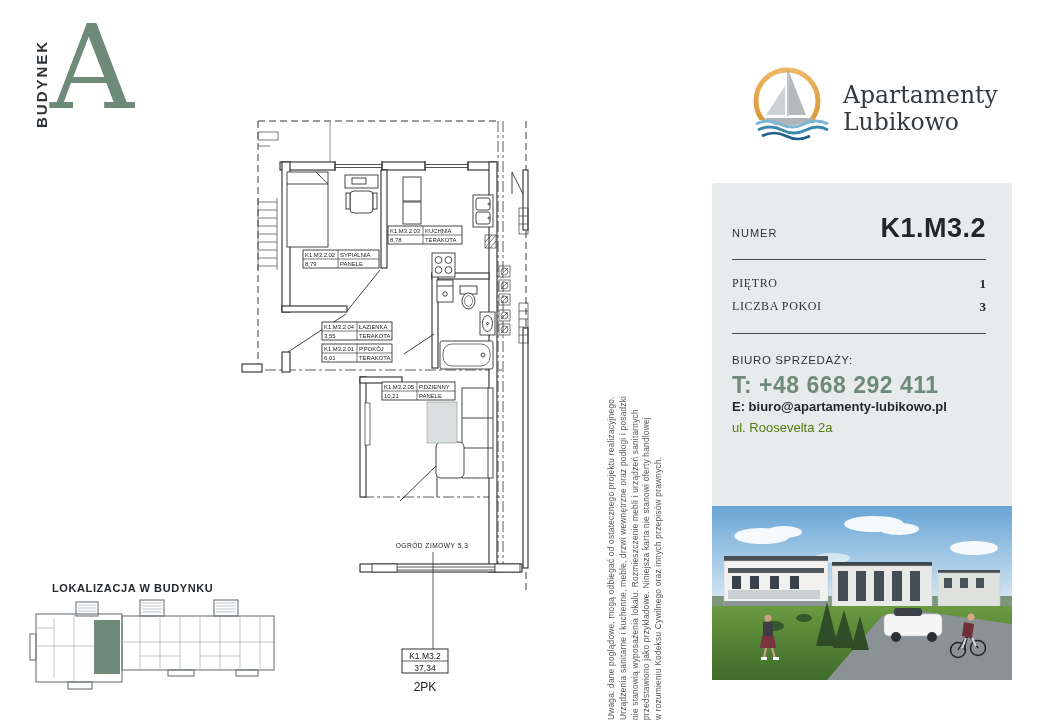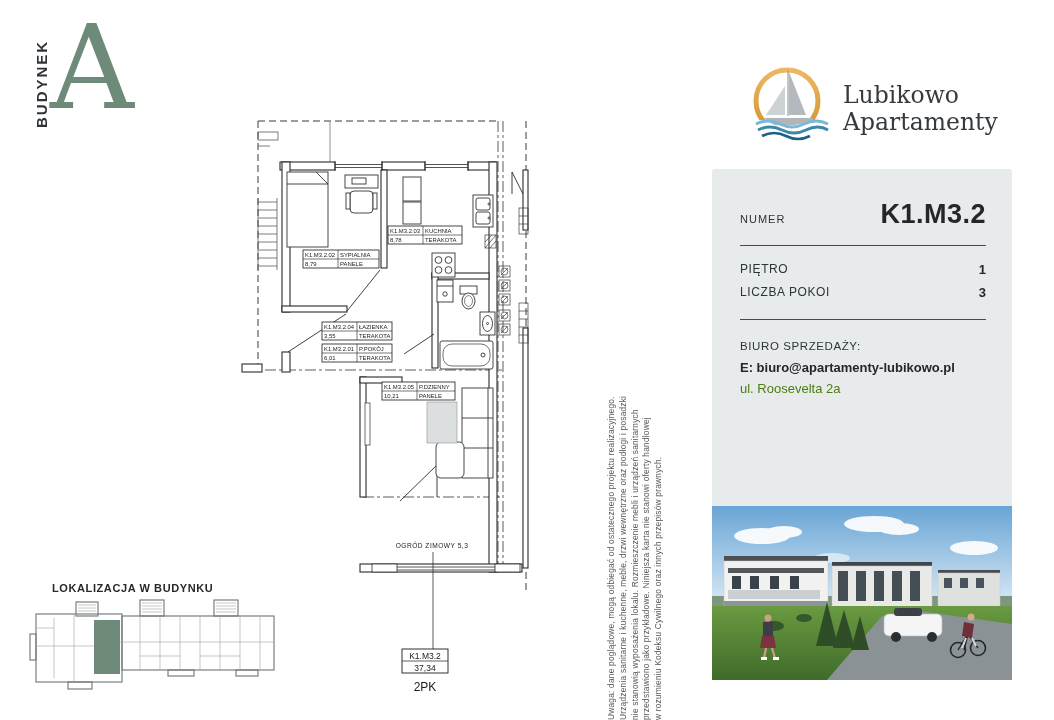--- a/index.html
+++ b/index.html
@@ -26,33 +26,33 @@
   .location-title{position:absolute;left:52px;top:582px;font-size:11px;font-weight:bold;
     letter-spacing:.6px;color:#26292c;}
   .siteplan{position:absolute;left:28px;top:598px;}
 
   
   .logo-icon{position:absolute;left:744px;top:58px;}
   .logo-text{position:absolute;left:843px;top:82px;font-family:"DejaVu Serif",serif;
     font-size:23.5px;line-height:27px;color:#343a3e;}
 
   
-  .panel{position:absolute;left:712px;top:169px;width:300px;height:405px;
-    background:#e8ebeb;border-radius:3px;box-sizing:border-box;padding:30px 26px 0 28px;}
+  .panel{position:absolute;left:712px;top:183px;width:300px;height:405px;
+    background:#e8ebeb;border-radius:3px;box-sizing:border-box;padding:30px 26px 0 20px;}
   .num-row{display:flex;justify-content:space-between;align-items:baseline;}
   .num-label{font-size:11px;letter-spacing:1px;color:#2f3436;}
   .num-value{font-size:27px;font-weight:bold;letter-spacing:.5px;color:#242729;}
   .panel hr{border:none;border-top:1.5px solid #474b4c;margin:15px 0 12px 0;}
-  .info-row{display:flex;justify-content:space-between;align-items:flex-start;line-height:23px;}
+  .info-row{display:flex;justify-content:space-between;align-items:flex-start;line-height:23px;font-family:Liberation Serif, serif;}
   .info-label{font-size:12px;letter-spacing:.6px;color:#2f3436;}
   .info-value{font-size:13px;font-weight:bold;color:#242729;}
   .office-label{margin-top:20px;font-size:11.5px;letter-spacing:.6px;color:#2f3436;}
   .phone{margin-top:6px;font-size:23px;font-weight:bold;letter-spacing:.5px;color:#6e8b7a;
     text-decoration:none;display:block;}
-  .email{margin-top:8px;font-size:13px;font-weight:bold;color:#242729;text-decoration:none;display:block;}
+  .email{margin-top:0;font-size:13px;font-weight:bold;color:#242729;text-decoration:none;display:block;}
   .addr{font-size:13px;line-height:19px;color:#4d7c0f;margin-top:4px;}
 
   
   .photo{position:absolute;left:712px;top:506px;width:300px;height:174px;overflow:hidden;}
 </style>
 </head>
 <body>
 
 <div class="page">
 
@@ -272,40 +272,41 @@
     <rect x="8" y="62" width="72" height="18" fill="#ffffff"></rect>
     <path d="M44,12 V58" stroke="#9aa0a2" stroke-width="1.2"></path>
     <polygon points="45,14 62,57 45,57" fill="#b3b9bc"></polygon>
     <polygon points="41,28 41,57 22,57" fill="#cdd2d4"></polygon>
     <path d="M20,60 H70 Q60,69 30,67 Z" fill="#b0b5b8"></path>
     <path d="M12,66 Q24,60 36,66 T60,66 T84,66" fill="none" stroke="#7cb8d6" stroke-width="3"></path>
     <path d="M14,72 Q26,66 38,72 T62,72 T84,72" fill="none" stroke="#3c88ad" stroke-width="3"></path>
     <path d="M18,78 Q30,72 42,78 T66,78" fill="none" stroke="#1d618a" stroke-width="2.6"></path>
   </svg>
   <div class="logo-text">
+    <div>Apartamenty</div>
     <div>Lubikowo</div>
-    <div>Apartamenty</div>
   </div>
 
   <div class="panel">
     <div class="num-row">
       <span class="num-label">NUMER</span>
       <span class="num-value">K1.M3.2</span>
     </div>
     <hr>
     <div class="info-row">
       <span class="info-label">PIĘTRO</span>
       <span class="info-value">1</span>
     </div>
     <div class="info-row">
       <span class="info-label">LICZBA POKOI</span>
       <span class="info-value">3</span>
     </div>
     <hr>
     <div class="office-label">BIURO SPRZEDAŻY:</div>
+    <a href="#" class="phone">T: +48 668 292 411</a>
     <a href="#" class="email">E: biuro@apartamenty-lubikowo.pl</a>
     <div class="addr">ul. Roosevelta 2a</div>
   </div>
 
   <svg class="photo" width="300" height="174" viewBox="0 0 300 174">
     <defs>
       <linearGradient id="sky" x1="0" y1="0" x2="0" y2="1">
         <stop offset="0" stop-color="#69a5d5"></stop>
           <stop offset="1" stop-color="#dcebf6"></stop>
       </linearGradient>

